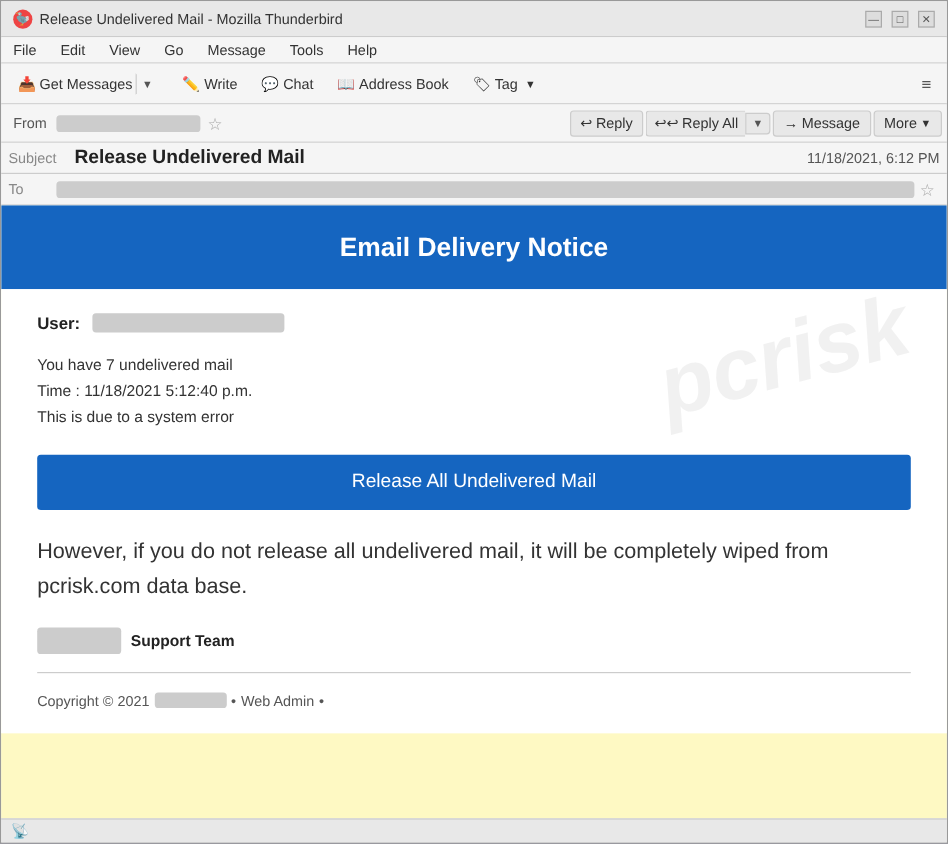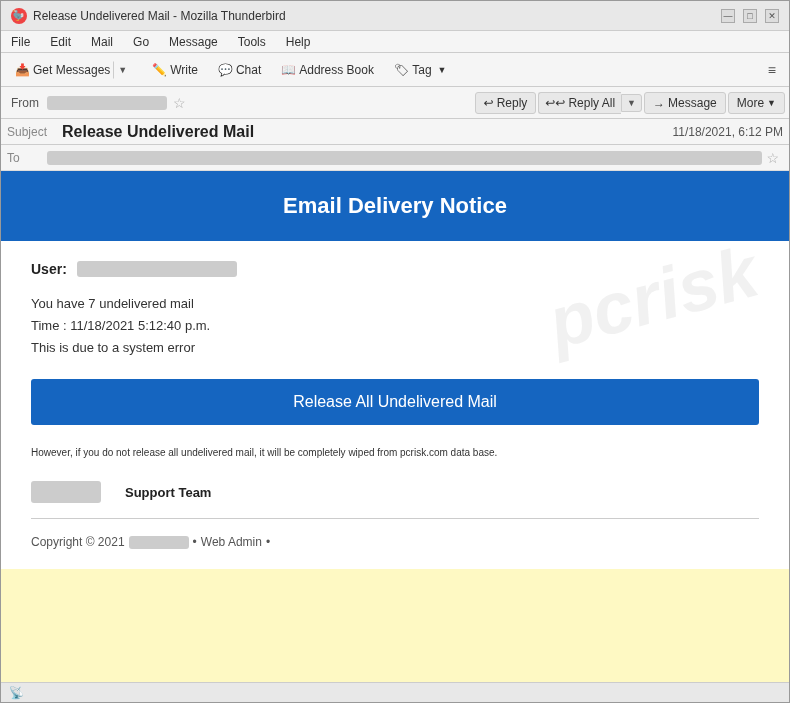--- a/index.html
+++ b/index.html
@@ -357,30 +357,30 @@
       text-align: center;
       padding: 14px 30px;
       font-size: 16px;
       font-weight: normal;
       border-radius: 3px;
       margin-bottom: 20px;
       cursor: pointer;
     }
 
     .warning-text {
-      font-size: 10px;
+      font-size: 18px;
       color: #333;
       line-height: 1.6;
       margin-bottom: 20px;
     }
 
     .support-team {
       display: flex;
       align-items: center;
-      gap: 24px;
+      gap: 8px;
       margin-bottom: 15px;
     }
 
     .support-logo-blur {
       background: #ccc;
       width: 70px;
       height: 22px;
       border-radius: 3px;
     }
 
@@ -445,21 +445,21 @@
     <div class="title-bar-controls">
       <div class="win-btn">—</div>
       <div class="win-btn">□</div>
       <div class="win-btn">✕</div>
     </div>
   </div>
 
   <div class="menu-bar">
     <span class="menu-item">File</span>
     <span class="menu-item">Edit</span>
-    <span class="menu-item">Mail</span>
+    <span class="menu-item">View</span>
     <span class="menu-item">Go</span>
     <span class="menu-item">Message</span>
     <span class="menu-item">Tools</span>
     <span class="menu-item">Help</span>
   </div>
 
   <div class="toolbar">
     <div class="tb-dropdown tb-btn">
       <span>📥</span>
       <span>Get Messages</span>

